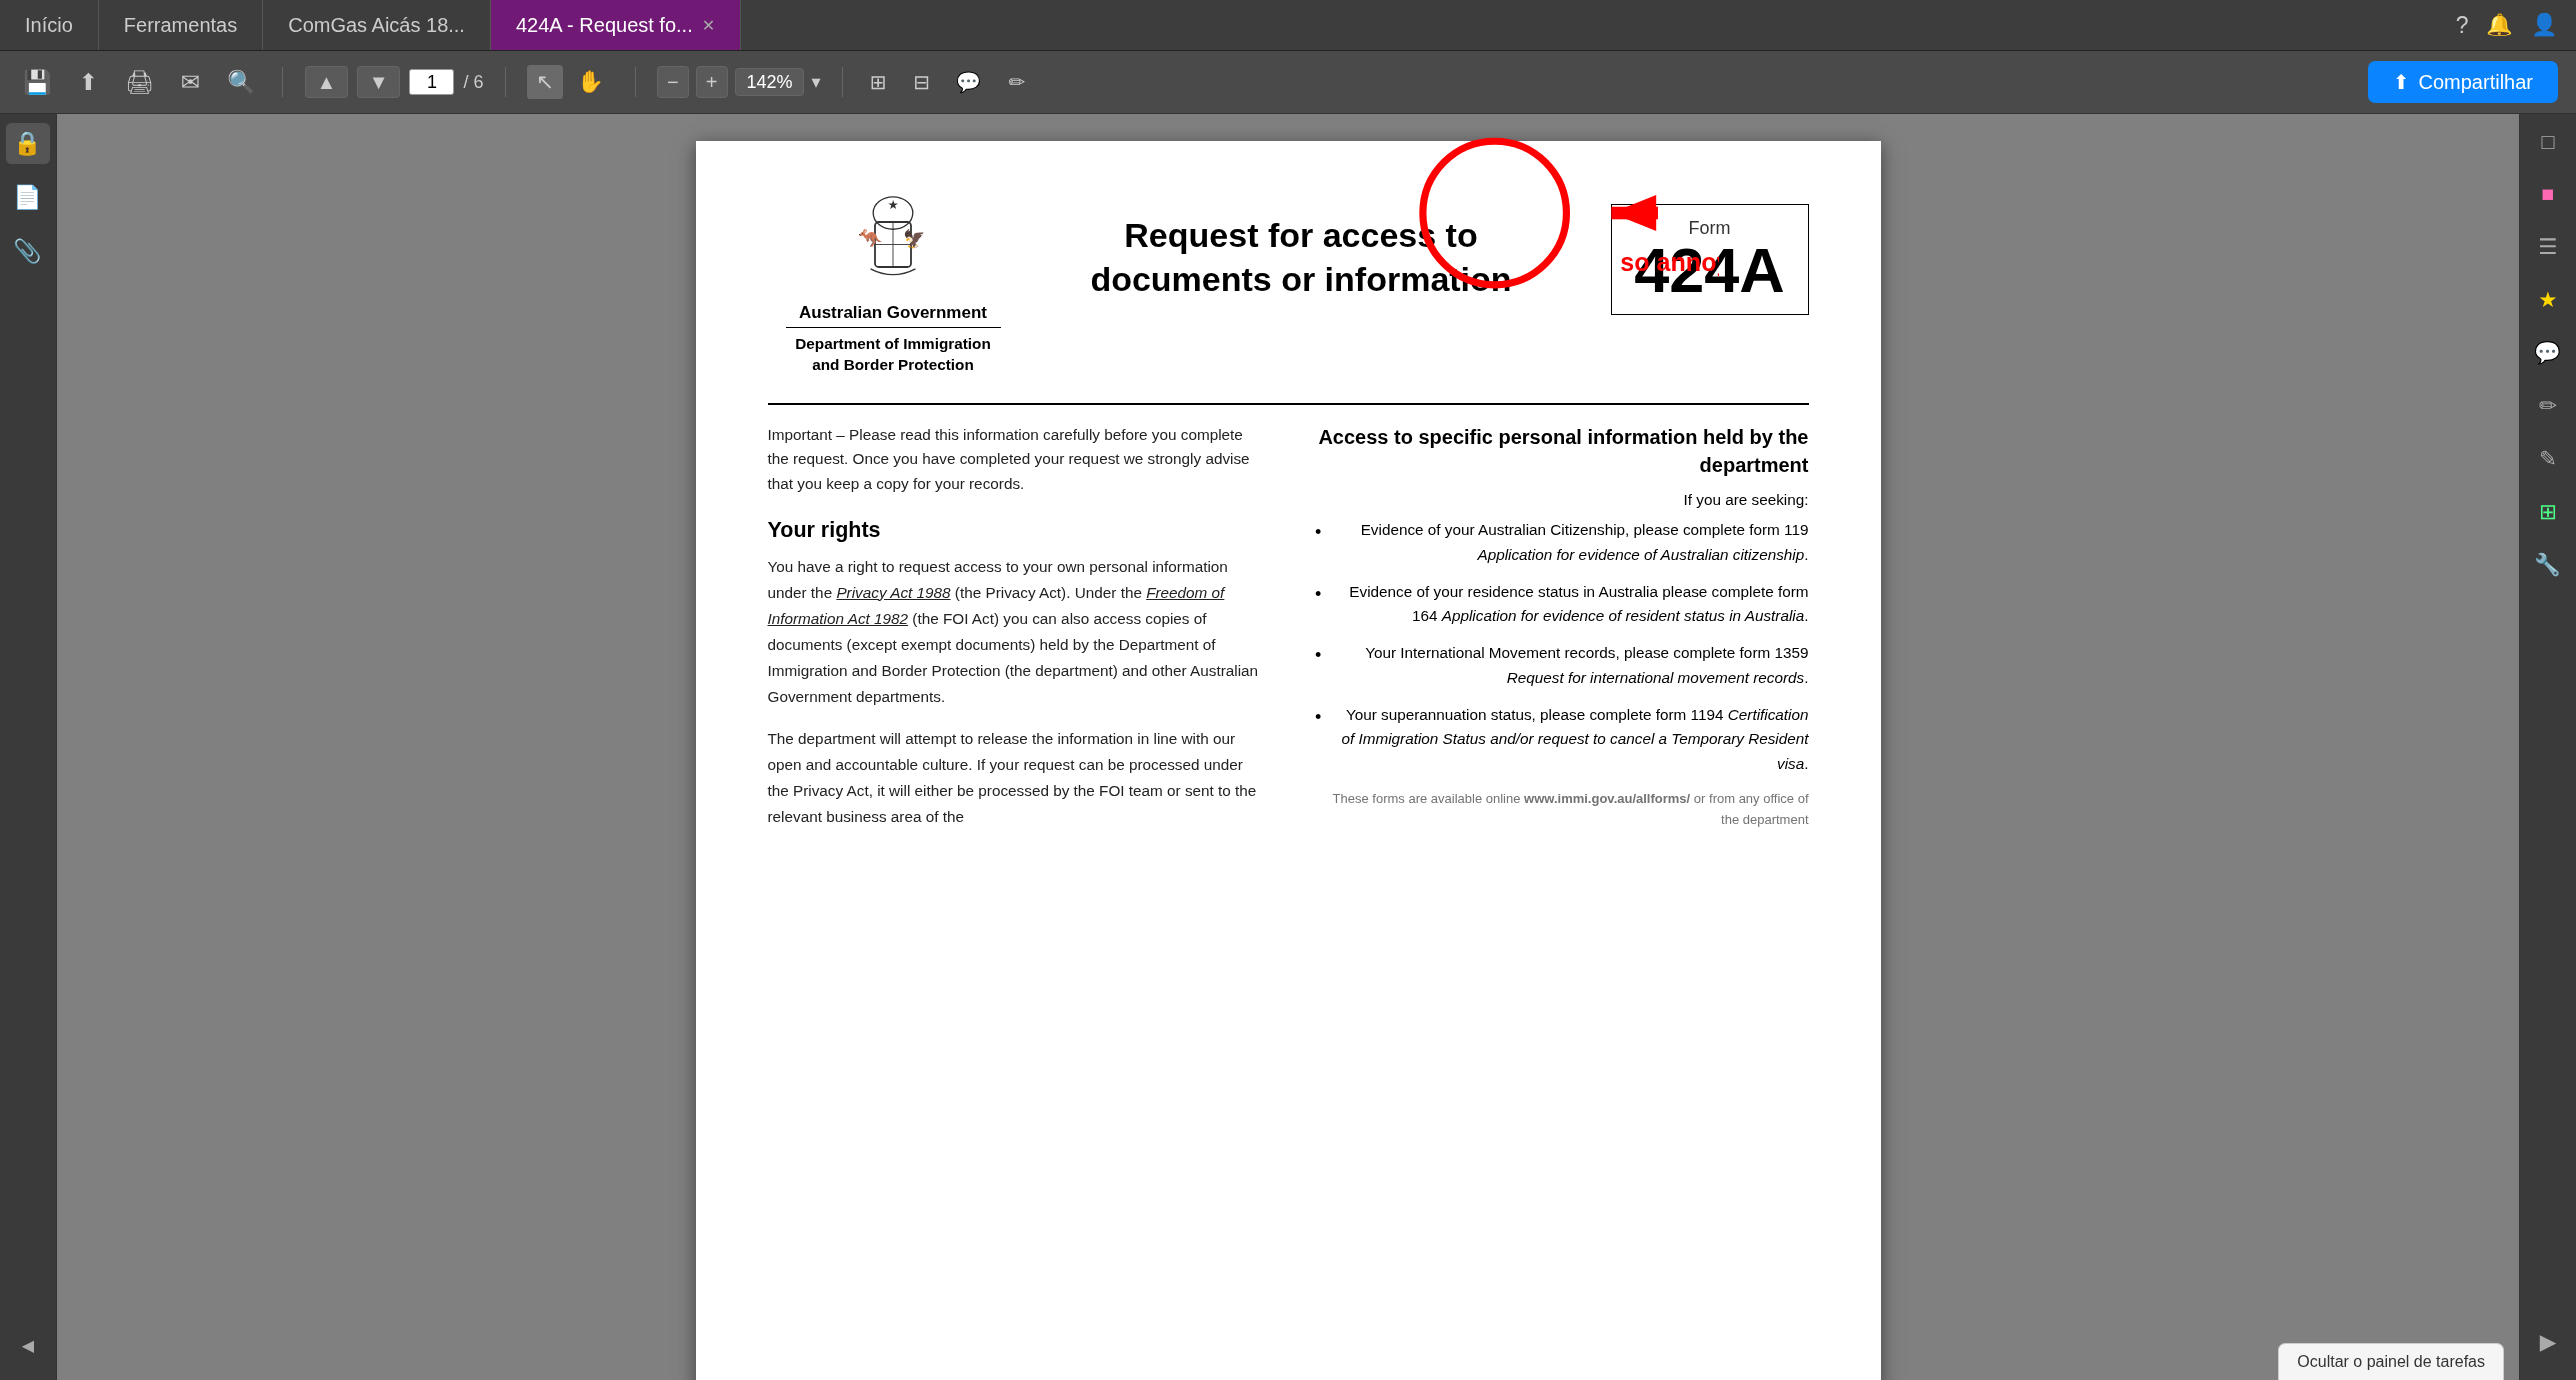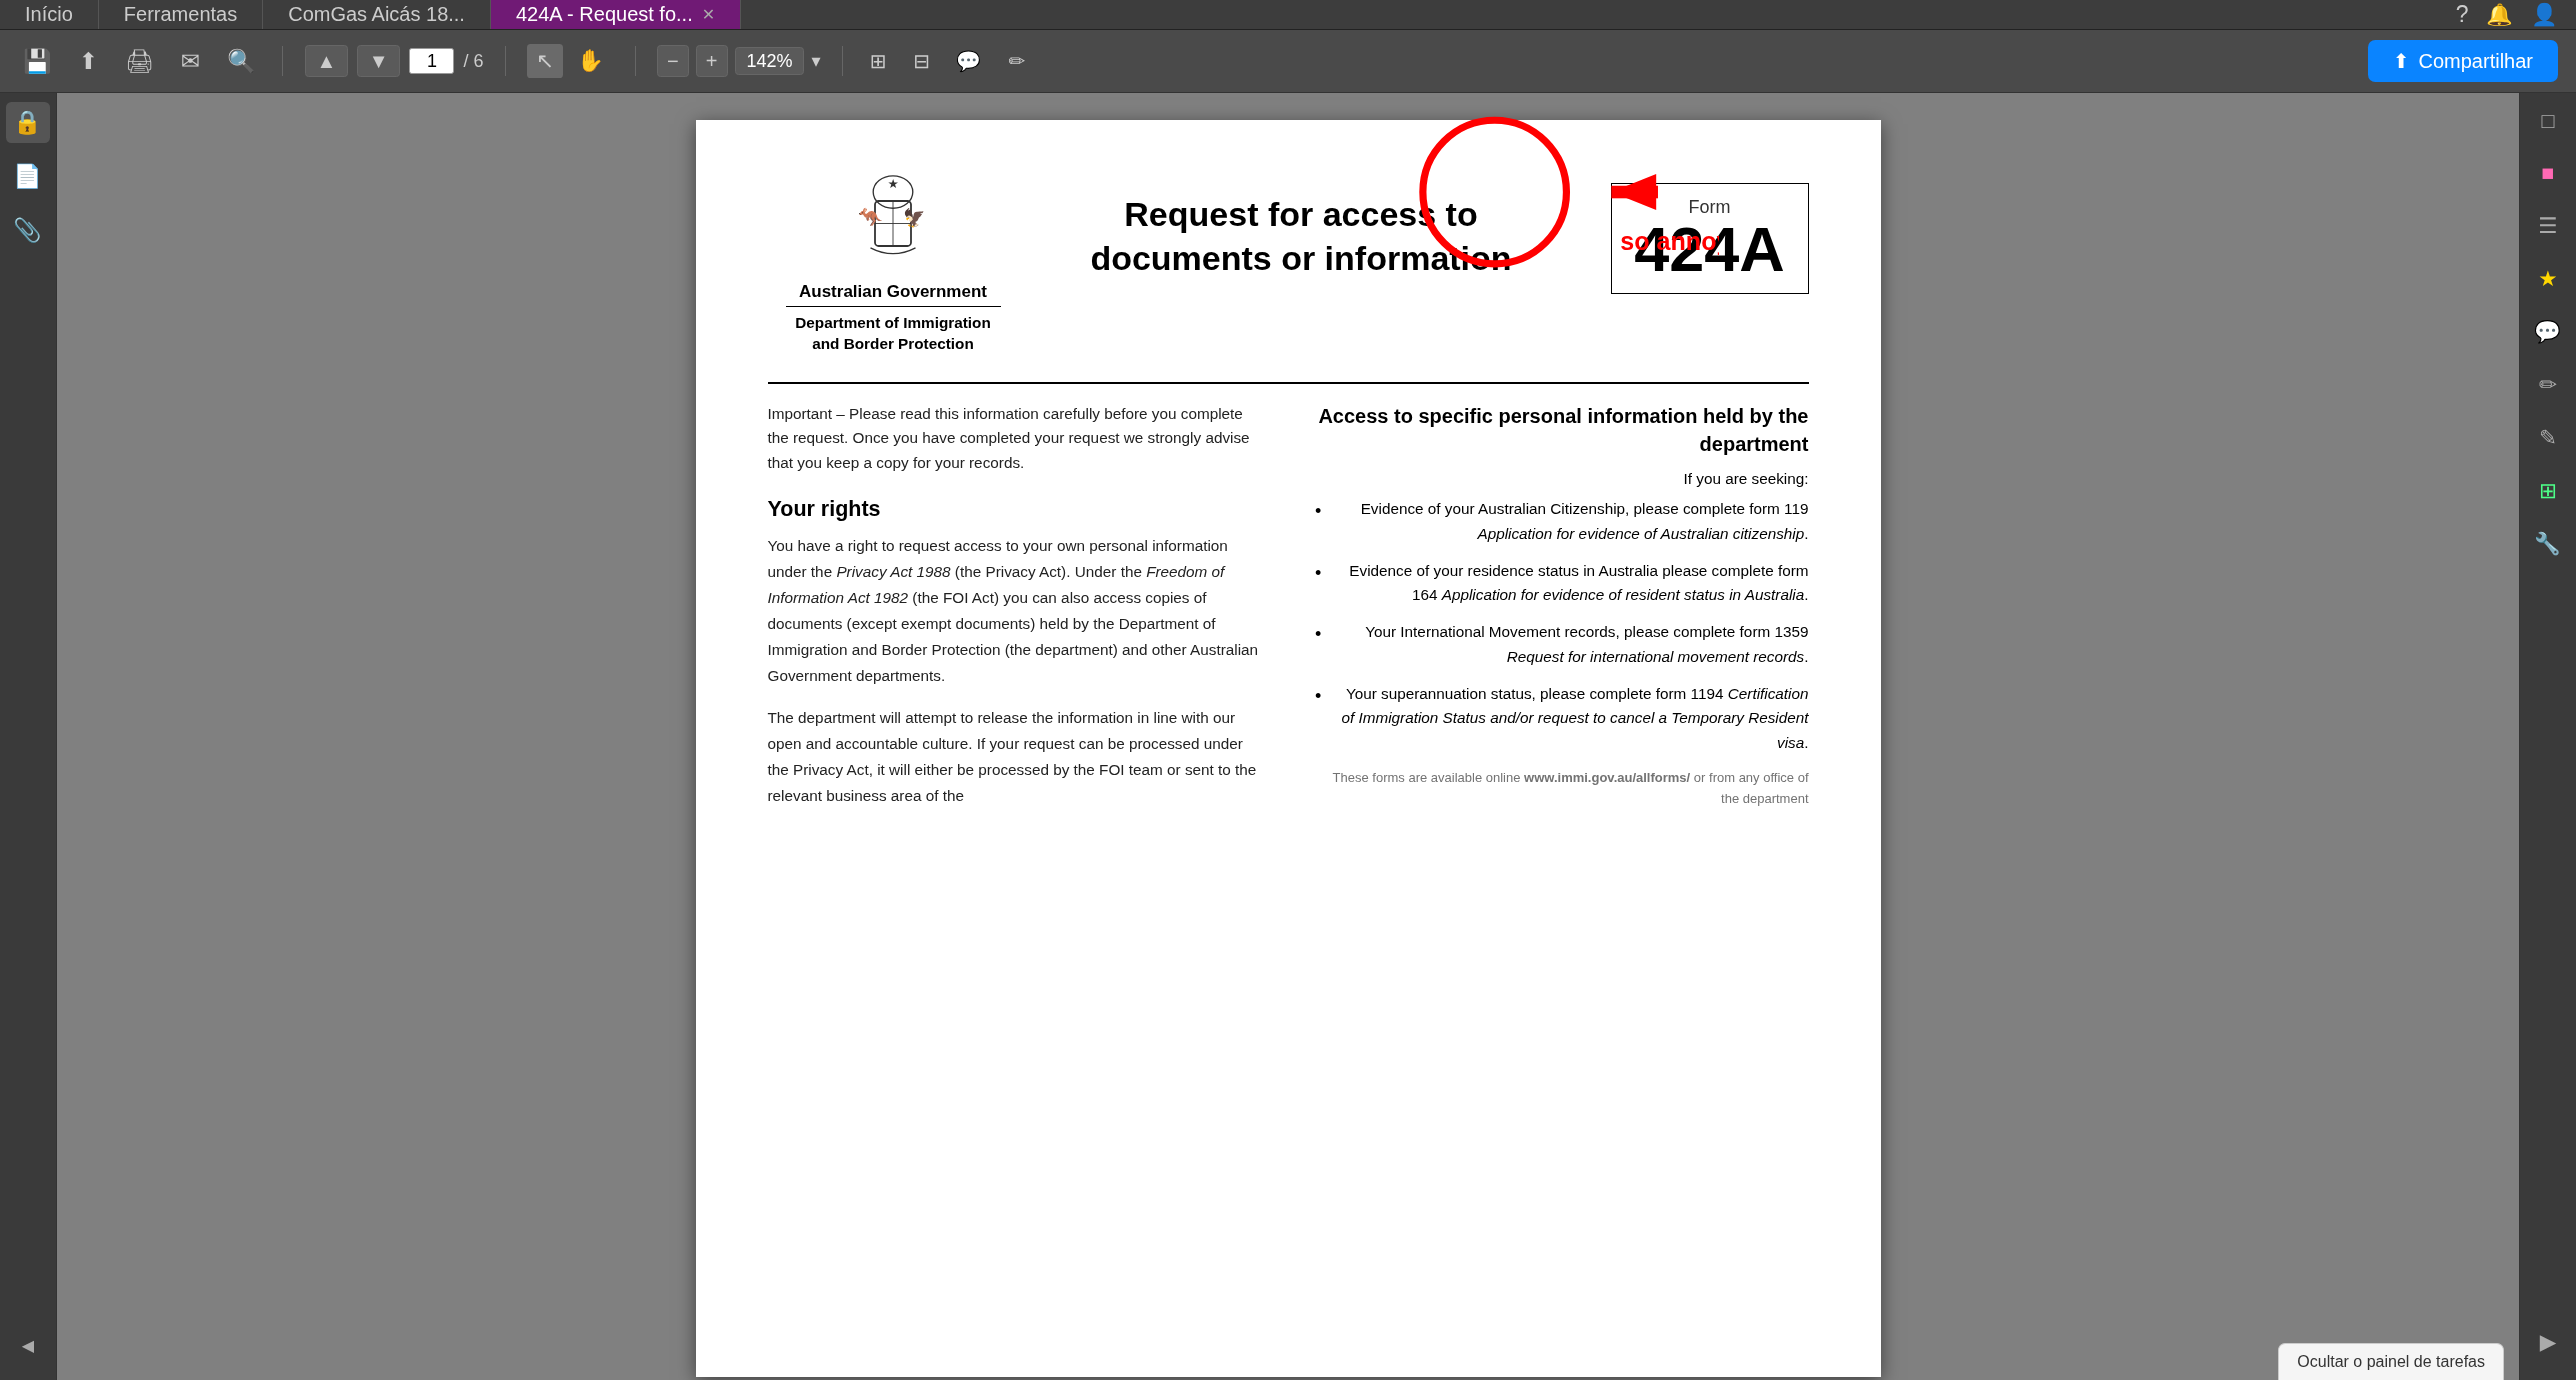--- a/index.html
+++ b/index.html
@@ -3,21 +3,21 @@
   <meta charset="utf-8">
   <style>
     * { margin: 0; padding: 0; box-sizing: border-box; }
     body { font-family: Arial, sans-serif; background: #3a3a3a; width: 2576px; height: 1380px; overflow: hidden; display: flex; flex-direction: column; }
 
     
     .tab-bar {
       background: #3d3d3d;
       display: flex;
       align-items: stretch;
-      height: 30px;
+      height: 51px;
       border-bottom: 0.9px solid #222;
       padding-left: 0;
     }
     .tab-item {
       display: flex;
       align-items: center;
       padding: 0 25px;
       font-size: 20px;
       color: #ccc;
       cursor: pointer;
@@ -296,20 +296,21 @@
       margin-bottom: 10.8px;
     }
     .body-text {
       font-size: 15.3px;
       color: #222;
       line-height: 1.7;
       margin-bottom: 16px;
     }
     .body-text em {
       font-style: italic;
+      text-decoration: underline;
     }
 
     .right-heading {
       font-size: 20px;
       font-weight: bold;
       margin-bottom: 12.6px;
       line-height: 1.4;
     }
     .if-seeking {
       font-size: 15.3px;

